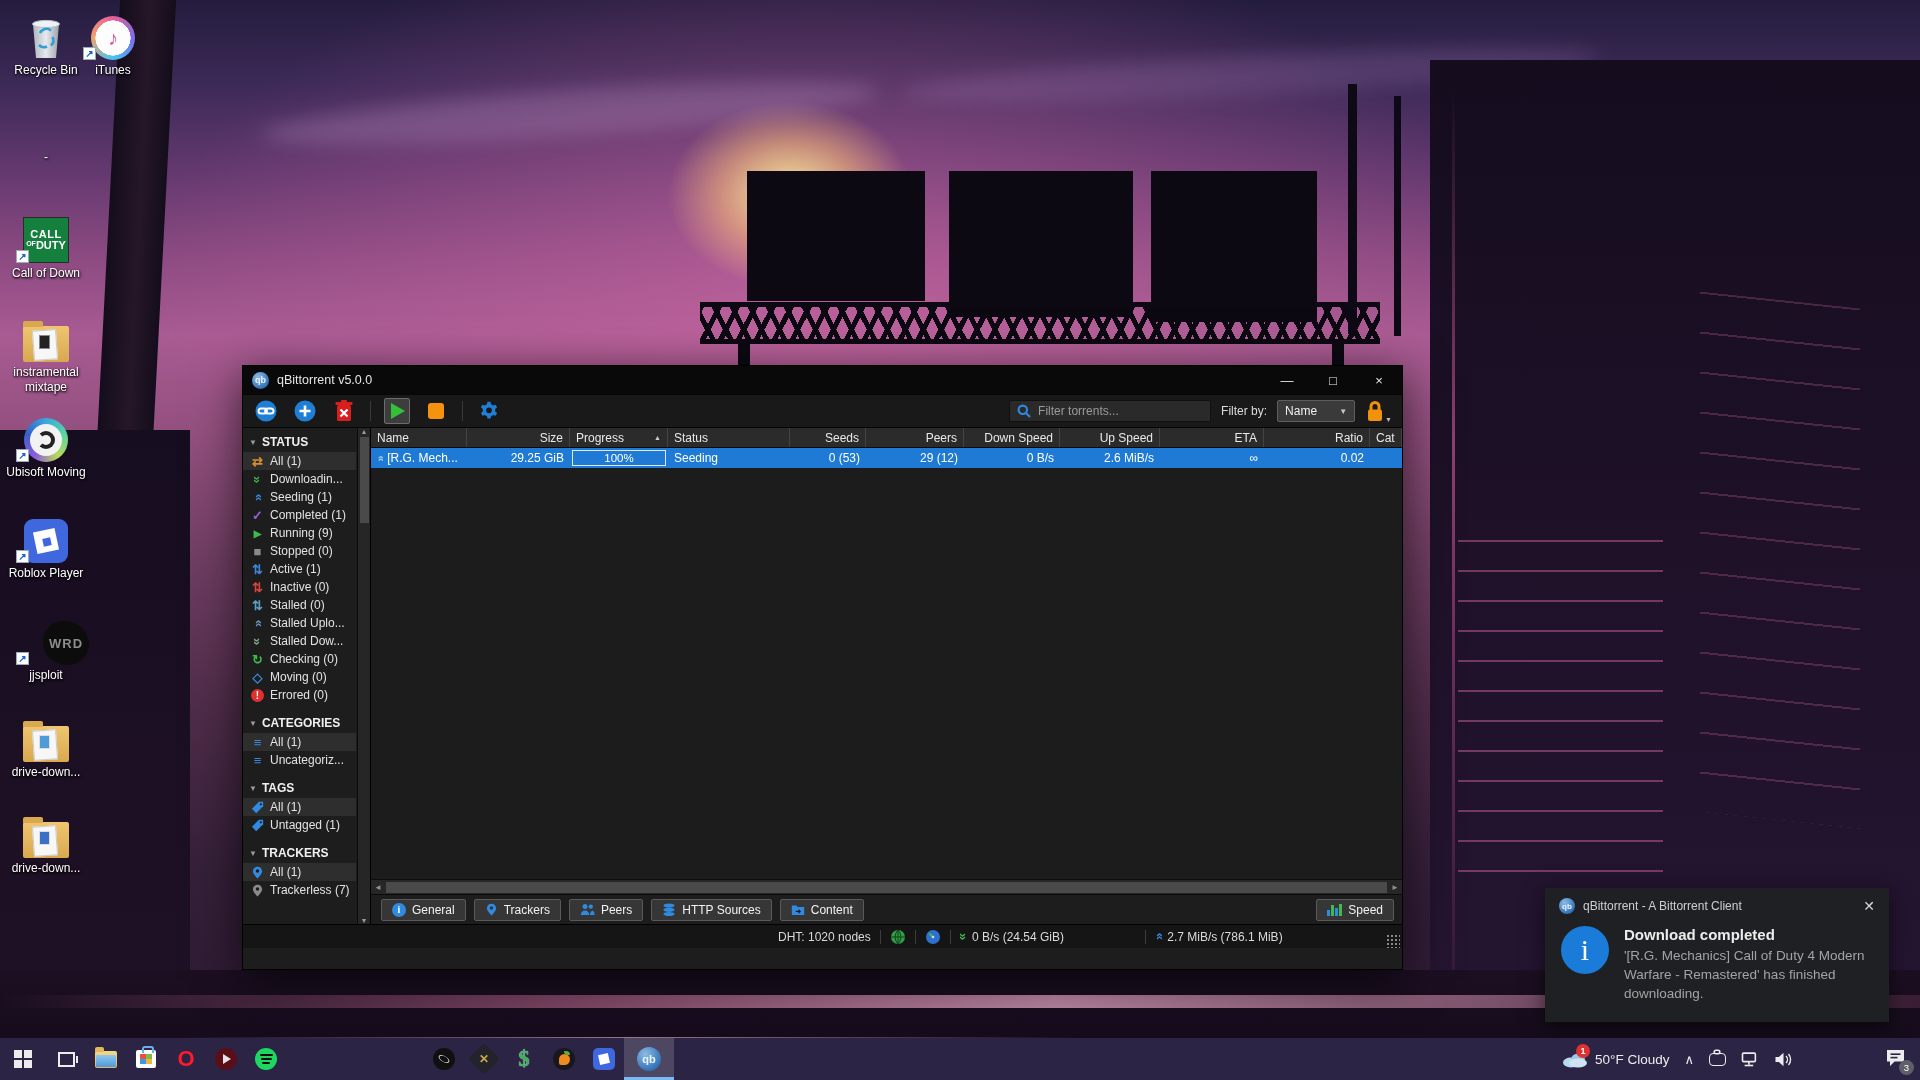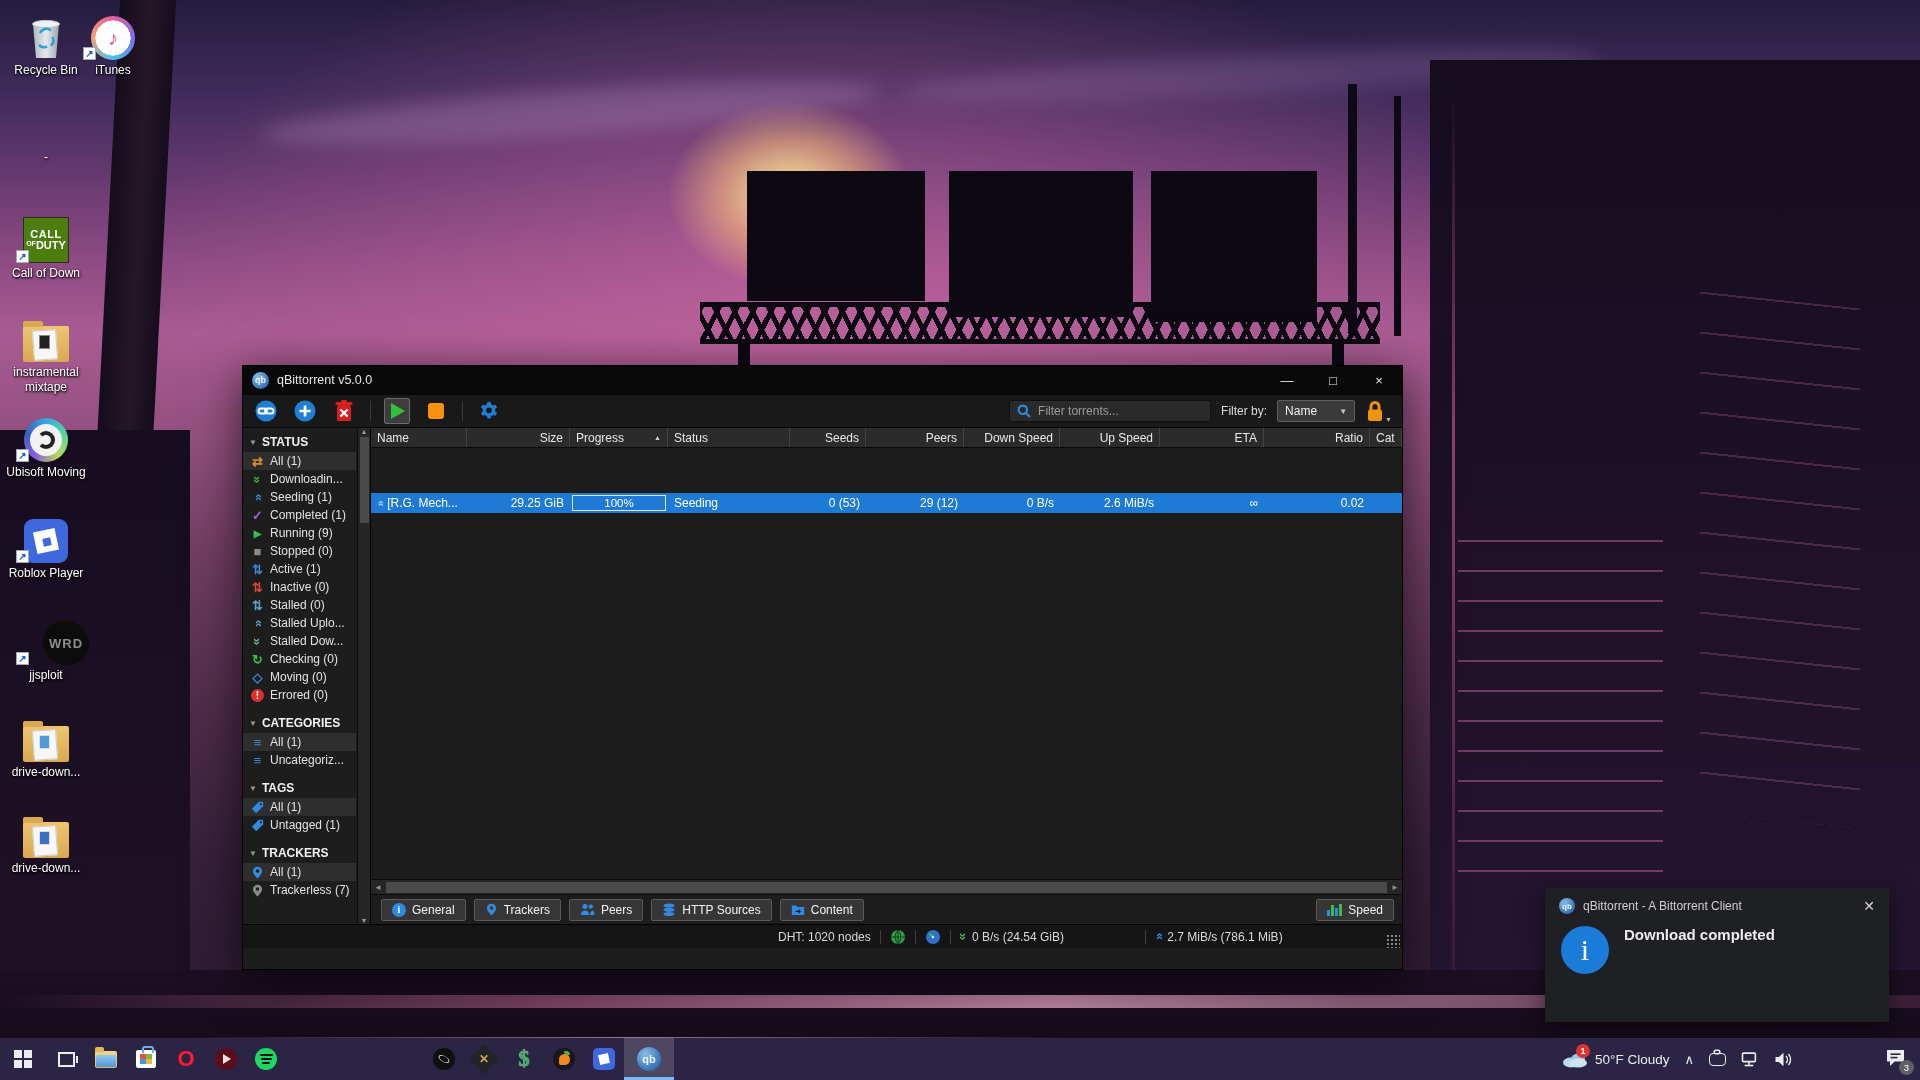--- a/index.html
+++ b/index.html
@@ -52,21 +52,21 @@
 
   
   .dicon { position:absolute; width:92px; z-index:5; text-align:center; cursor:default; }
   .dicon .ico { height:50px; display:flex; align-items:flex-end; justify-content:center; margin-bottom:3px; position:relative; }
   .dlabel { color:#fff; font-size:12px; line-height:1.25; text-shadow:0 1px 2px rgba(0,0,0,.95), 1px 1px 3px rgba(0,0,0,.85); }
   .sc { position:absolute; left:16px; bottom:0; width:13px; height:13px; background:#fff; border:1px solid #9ab;
         font-size:10px; line-height:11px; color:#1b67c9; font-weight:bold; }
   .itunes { width:44px; height:44px; border-radius:50%;
     background:radial-gradient(circle at 50% 50%, #fdfdfd 56%, transparent 57%), conic-gradient(#e85d9a,#7a6cf0,#45c4f0,#f0a46c,#e85d9a);
     display:flex; align-items:center; justify-content:center; font-size:20px; font-weight:bold; color:#e8508a; }
-  .codtile { width:46px; height:46px; background:#4d7c0f; border:1px solid #2a2a2a; color:#fff; display:flex; flex-direction:column;
+  .codtile { width:46px; height:46px; background:#15803d; border:1px solid #2a2a2a; color:#fff; display:flex; flex-direction:column;
     align-items:center; justify-content:center; font-weight:bold; line-height:1; }
   .codtile .c1 { font-size:11px; letter-spacing:.5px; }
   .codtile .c2 { font-size:11px; } .codtile .c2 i { font-style:normal; font-size:7px; vertical-align:top; }
   .folder { width:46px; height:36px; position:relative; border-radius:2px;
     background:linear-gradient(#efc571,#d9a84f); }
   .folder::before { content:""; position:absolute; left:0; top:-5px; width:20px; height:6px; background:#d9a84f; border-radius:2px 2px 0 0; }
   .folder::after { content:""; position:absolute; left:10px; top:4px; width:22px; height:28px; background:#f7f7f7; border:1px solid #ccc; transform:rotate(-4deg); }
   .fthumb { position:absolute; left:16px; top:9px; width:11px; height:14px; z-index:2; }
   .ubi { width:44px; height:44px; border-radius:50%; position:relative;
     background:conic-gradient(#38a8e0,#58d6a0,#b8d85a,#8a5ce0,#3860c8,#38a8e0); }
@@ -125,21 +125,21 @@
   .sb-thumb { width:9px; height:86px; background:#4a4a4a; margin-top:2px; }
   .sb-scroll .dn { margin-top:auto; }
 
   .content { flex:1; display:flex; flex-direction:column; background:#1c1c1c; min-width:0; }
   .thead, .trow { display:grid; grid-template-columns:96px 103px 98px 122px 76px 98px 96px 100px 104px 106px 1fr; }
   .thead { height:20px; background:#2b2b2b; border-bottom:1px solid #0a0a0a; color:#e8e8e8; }
   .th { display:flex; align-items:center; padding:0 6px; border-right:1px solid #434343; white-space:nowrap; overflow:hidden; }
   .th.r { justify-content:flex-end; }
   .th.sortcol { justify-content:space-between; }
   .sort { font-size:7px; color:#cdcdcd; }
-  .trow { height:20px; background:#1e7ad4; color:#fff;margin-top:45px; }
+  .trow { height:20px; background:#1e7ad4; color:#fff; }
   .td { display:flex; align-items:center; padding:0 6px; white-space:nowrap; overflow:hidden; gap:4px; }
   .td.r { justify-content:flex-end; }
   .rowic { color:#a9cdf2; font-size:11px; }
   .pcell { padding:1px 2px; }
   .pbar { flex:1; height:16px; border:1px solid #dfe8f2; background:#1e7ad4; display:flex; align-items:center; justify-content:center;
     font-size:11.5px; color:#fff; }
   .rows-empty { flex:1; background:#1c1c1c; }
   .hscroll { height:15px; background:#262626; border-top:1px solid #0c0c0c; display:flex; align-items:center; font-size:8px; color:#909090; }
   .hs-arrow { width:14px; text-align:center; }
   .hs-thumb { flex:1; height:11px; background:#4a4a4a; margin:0 1px; }
@@ -686,20 +686,21 @@
 <div class="toast">
   <div class="toast-head">
     <div class="qb-logo" style="width:16px;height:16px;font-size:8px">qb</div>
     <span>qBittorrent - A Bittorrent Client</span>
     <span class="toast-close">✕</span>
   </div>
   <div class="toast-body">
     <div class="toast-ic">i</div>
     <div>
       <div class="toast-title">Download completed</div>
+      <div class="toast-text">'[R.G. Mechanics] Call of Duty 4 Modern Warfare - Remastered' has finished downloading.</div>
     </div>
   </div>
 </div>
 
 <div class="taskbar">
   <div class="startbtn">
       <div class="winlogo"></div>
     </div>
 
 

